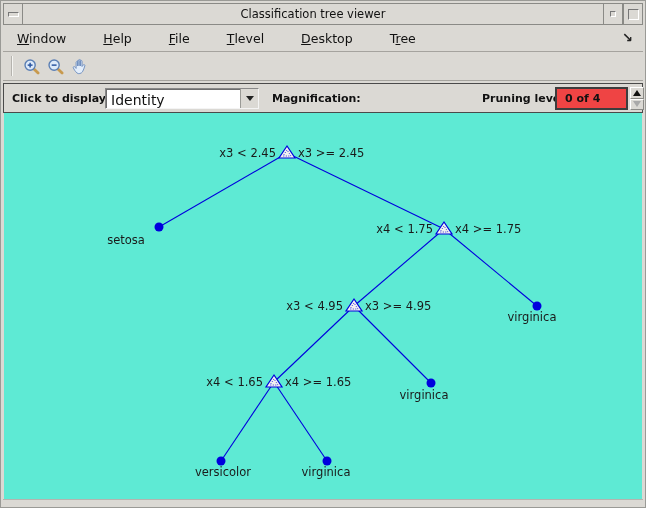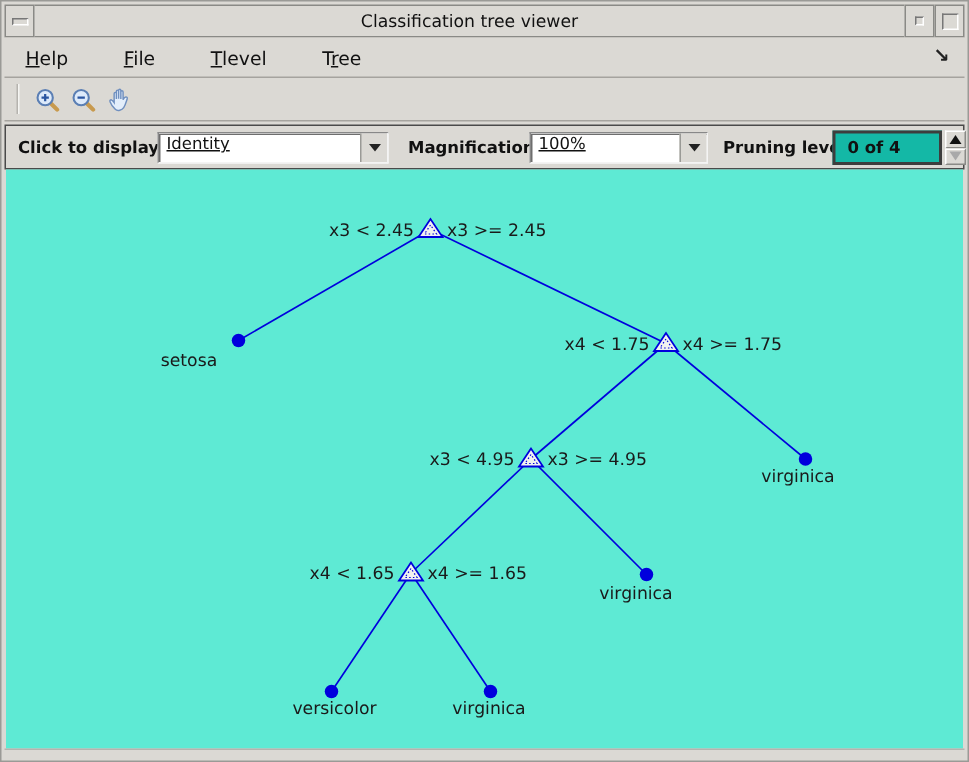--- a/index.html
+++ b/index.html
@@ -18,25 +18,25 @@
   .menu-item u{text-decoration:underline;}
   .dock-arrow{position:absolute;right:10px;top:5px;font-size:13px;color:#222;font-weight:bold;}
   
   .toolbar{position:absolute;top:51px;left:2px;right:2px;height:28px;background:#dbd9d4;border-bottom:1px solid #a5a39e;display:flex;align-items:center;}
   .tool-grip{width:0;height:20px;border-left:1px solid #b5b3ae;border-right:1px solid #f5f5f2;margin-left:8px;margin-right:6px;}
   .tool-btn{width:24px;height:24px;display:flex;align-items:center;justify-content:center;}
   .tool-btn svg{width:17px;height:17px;}
   
   .controls{position:absolute;top:82px;left:2px;right:2px;height:30px;background:#dbd9d4;border:1px solid #4a4a4a;box-sizing:border-box;}
   .ctl-label{position:absolute;top:8px;font-size:11px;font-weight:bold;color:#111;white-space:nowrap;}
-  .dropdown{position:absolute;top:4px;height:21px;background:#fff;border:1px solid #888;border-bottom-color:#f4f4f4;border-right-color:#f4f4f4;box-shadow:inset 1px 1px 0 #6e6e6e;box-sizing:border-box;display:flex;align-items:flex-start;font-size:11px;color:#111;text-decoration:underline;}
+  .dropdown{position:absolute;top:4px;height:21px;background:#fff;border:1px solid #888;border-bottom-color:#f4f4f4;border-right-color:#f4f4f4;box-shadow:inset 1px 1px 0 #6e6e6e;box-sizing:border-box;display:flex;align-items:flex-end;font-size:14px;color:#111;}
   .dd-text{flex:1;padding-left:5px;white-space:nowrap;overflow:hidden;}
   .dd-arrow{width:17px;height:100%;background:#dbd9d4;border-left:1px solid #9a9a96;display:flex;align-items:center;justify-content:center;}
   .dd-arrow i{width:0;height:0;border-left:4px solid transparent;border-right:4px solid transparent;border-top:5px solid #222;}
-  .prune-box{position:absolute;top:3px;height:23px;background:#14b8a6;border:2px solid #3d3d3d;box-sizing:border-box;display:flex;align-items:center;padding-left:8px;font-size:11px;font-weight:bold;color:#111;}
+  .prune-box{position:absolute;top:3px;height:23px;background:#ef4444;border:2px solid #3d3d3d;box-sizing:border-box;display:flex;align-items:center;padding-left:8px;font-size:11px;font-weight:bold;color:#111;}
   .spinner{position:absolute;top:3px;width:14px;height:23px;display:flex;flex-direction:column;}
   .spin-btn{flex:1;background:#dbd9d4;border:1px solid #8a8a86;border-top-color:#fff;border-left-color:#fff;display:flex;align-items:center;justify-content:center;}
   .spin-up i{width:0;height:0;border-left:4px solid transparent;border-right:4px solid transparent;border-bottom:6px solid #111;}
   .spin-down i{width:0;height:0;border-left:4px solid transparent;border-right:4px solid transparent;border-top:6px solid #a9a9a9;}
   
   .canvas{position:absolute;top:112px;left:3px;right:3px;bottom:7px;background:#5eead4;}
   .canvas svg{position:absolute;top:0;left:0;}
   .canvas svg text{font-family:"DejaVu Sans",sans-serif;font-size:11.5px;fill:#1a1a1a;}
   .frame-bottom{position:absolute;left:2px;right:2px;bottom:2px;height:5px;background:#dbd9d4;border-top:1px solid #b5b3ae;}
 </style>
@@ -52,23 +52,25 @@
     <div class="tb-title">Classification tree viewer</div>
     <div class="tb-btn">
         <span class="glyph-dot"></span>
       </div>
     <div class="tb-btn">
         <span class="glyph-square"></span>
       </div>
   </div>
 
   <div class="menubar">
+    <span class="menu-item"><span></span><u>W</u><span>indow</span></span>
     <span class="menu-item"><span></span><u>H</u><span>elp</span></span>
     <span class="menu-item"><span></span><u>F</u><span>ile</span></span>
     <span class="menu-item"><span></span><u>T</u><span>level</span></span>
+    <span class="menu-item"><span></span><u>D</u><span>esktop</span></span>
     <span class="menu-item"><span>T</span><u>r</u><span>ee</span></span>
     <span class="dock-arrow">↘</span>
   </div>
 
   <div class="toolbar">
     <span class="tool-grip"></span>
     <span class="tool-btn">
       <svg viewBox="0 0 16 16">
         <line x1="10.3" y1="10.3" x2="14.2" y2="14.2" stroke="#c89a4e" stroke-width="2.6" stroke-linecap="round"></line>
         <circle cx="6.7" cy="6.7" r="4.8" fill="#ddeafa" stroke="#5b7fb4" stroke-width="1.3"></circle>
@@ -92,26 +94,20 @@
 
   <div class="controls">
     <span class="ctl-label" style="left:8px">Click to display:</span>
     <div class="dropdown" style="left:101px;width:154px">
       <span class="dd-text">Identity</span>
       <span class="dd-arrow">
           <i></i>
         </span>
     </div>
     <span class="ctl-label" style="left:268px">Magnification:</span>
-    <div class="dropdown" style="left:349px;width:119px">
-      <span class="dd-text">100%</span>
-      <span class="dd-arrow">
-          <i></i>
-        </span>
-    </div>
     <span class="ctl-label" style="left:478px">Pruning level:</span>
     <div class="prune-box" style="left:551px;width:73px">0 of 4</div>
     <div class="spinner" style="left:626px">
       <span class="spin-btn spin-up">
           <i></i>
         </span>
       <span class="spin-btn spin-down">
           <i></i>
         </span>
     </div>

